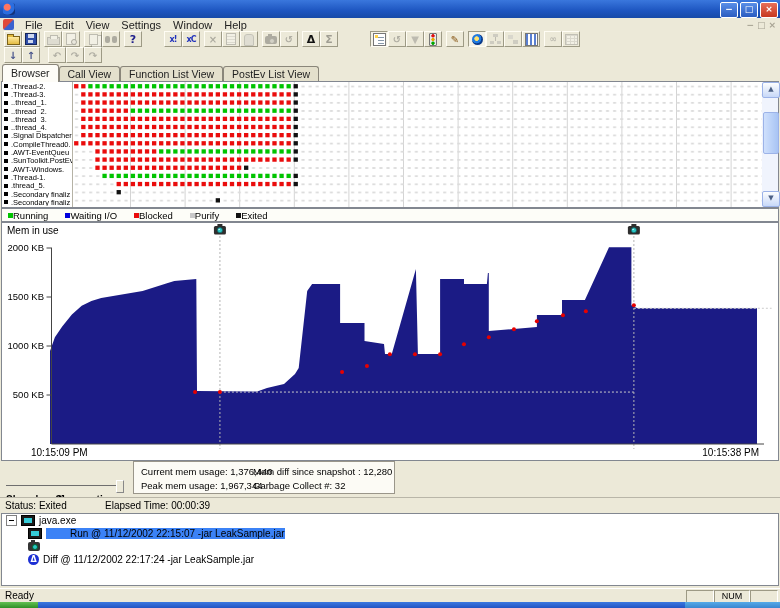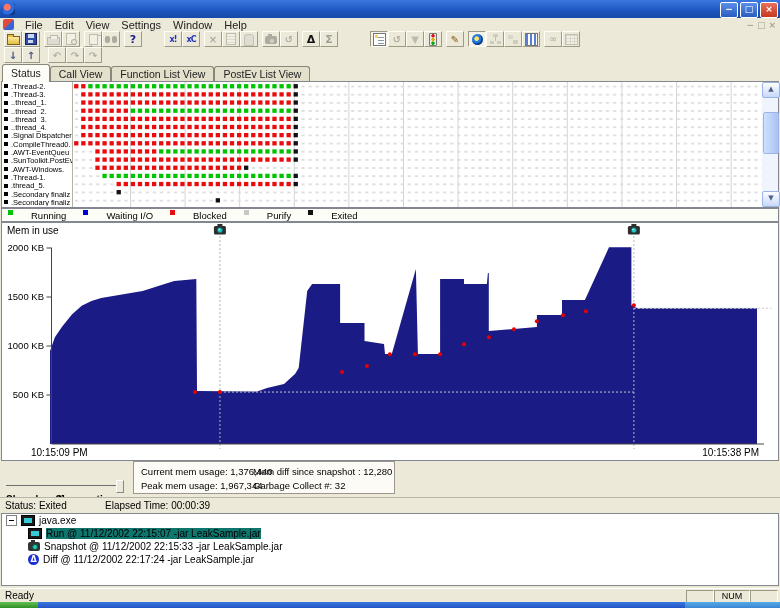--- a/index.html
+++ b/index.html
@@ -97,21 +97,21 @@
   
   .vsb{position:absolute;right:0;top:0;width:16px;height:100%;background:#f0f4fd;}
   .vsb .sbtn{position:absolute;left:0;width:16px;height:14px;border:1px solid #9cb3e8;border-radius:2px;
     background:linear-gradient(#fdfefe,#c7d8f8);color:#4d6185;font:7px/12px "DejaVu Sans",sans-serif;text-align:center;}
   .vsb .up{top:0;} .vsb .dn{bottom:0;}
   .vsb .thumb{position:absolute;left:1px;top:30px;width:14px;height:40px;border:1px solid #9cb3e8;border-radius:2px;
     background:linear-gradient(90deg,#cfe0fc,#a8c4f4);}
   
   #legend{position:absolute;left:1px;top:208px;width:778px;height:14px;background:#fdfdf8;
     border:1px solid #828790;box-sizing:border-box;display:flex;align-items:center;gap:17px;padding-left:6px;font-size:9.5px;color:#000;}
-  .lg-item{display:inline-flex;gap:18px;}
+  .lg-item{display:inline-flex;align-items:center;gap:0;}
   .lg-swatch{width:5px;height:5px;display:inline-block;}
   
   #chartpanel{position:absolute;left:1px;top:222px;width:778px;height:239px;background:#fff;
     border:1px solid #828790;box-sizing:border-box;}
   
   #footer{position:absolute;left:0;top:461px;width:100%;height:36px;background:#ece9d8;}
   #sliderbox{position:absolute;left:2px;top:16px;width:129px;height:32px;font-weight:bold;}
   .slider-line{position:absolute;left:4px;top:8px;width:112px;height:1px;background:#6f6f6f;}
   .slider-handle{position:absolute;left:114px;top:3px;width:6px;height:11px;background:#ece9d8;
     border:1px solid;border-color:#fff #888 #888 #fff;}
@@ -131,21 +131,21 @@
   .exp{flex:none;width:9px;height:9px;margin-left:4px;border:1px solid #808080;background:#fff;position:relative;}
   .exp::before{content:"";position:absolute;left:2px;top:4px;width:5px;height:1px;background:#000;}
   .tree-indent{flex:none;width:22px;}
   .ti-run{flex:none;width:12px;height:9px;background:#1a1a1a;border:1px solid #000;position:relative;}
   .ti-run::before{content:"";position:absolute;left:2px;top:2px;right:2px;bottom:2px;background:#35ccd8;}
   .ti-cam{flex:none;width:12px;height:9px;background:#333;border-radius:2px;position:relative;}
   .ti-cam::before{content:"";position:absolute;left:3.5px;top:2px;width:4px;height:4px;border-radius:50%;background:#2bc7c7;border:1px solid #063;}
   .ti-cam::after{content:"";position:absolute;left:3px;top:-2px;width:4px;height:2px;background:#333;}
   .ti-diff{flex:none;width:11px;height:11px;border-radius:50%;background:#1c2fd4;color:#fff;
     font:bold 8px/11px "DejaVu Sans",sans-serif;text-align:center;}
-  .tree-label.selected{background:#0f766e;}
+  .tree-label.selected{background:#3b82f6;padding-left:24px;}
   
   #statusbar{position:absolute;left:0;top:588px;width:100%;height:14px;background:#ece9d8;
     border-top:1px solid #fff;font-size:10px;color:#000;}
   #statusbar .ready{position:absolute;left:5px;top:1px;}
   .sb-cell{position:absolute;top:1px;height:11px;border:1px solid;border-color:#9d9a85 #fff #fff #9d9a85;
     font-size:9px;text-align:center;line-height:11px;color:#000;}
   
   #taskbar{position:absolute;left:0;top:602px;width:100%;height:6px;}
   #taskbar .tb-green{position:absolute;left:0;top:0;width:38px;height:6px;background:linear-gradient(#63c153,#2f8f26);}
   #taskbar .tb-blue{position:absolute;left:38px;top:0;right:95px;height:6px;background:linear-gradient(#3a78e0,#2254c4);}
@@ -281,21 +281,21 @@
         <span class="ic ic-curve1">↶</span>
       </div>
       <div class="tbtn disabled">
         <span class="ic ic-curve2">↷</span>
       </div>
       <div class="tbtn disabled">
         <span class="ic ic-curve3">↷</span>
       </div>
     </div>
 
-  <div id="tabs"><span class="tab active">Status</span><span class="tab">Call View</span><span class="tab">Function List View</span><span class="tab">PostEv List View</span></div>
+  <div id="tabs"><span class="tab active">Browser</span><span class="tab">Call View</span><span class="tab">Function List View</span><span class="tab">PostEv List View</span></div>
 
   <div id="threadpanel">
     <div id="threadlabels">
         <div class="trow">
           <span class="tbullet"></span>
           <span class="tlabel">.Thread-2.</span>
         </div>
         <div class="trow">
           <span class="tbullet"></span>
           <span class="tlabel">.Thread-3.</span>
@@ -865,21 +865,20 @@
     </div>
     <div id="treeitems">
         <div class="tree-row">
           <span class="tree-indent"></span>
           <span class="ti-run"></span>
           <span class="tree-label selected">Run @ 11/12/2002 22:15:07 -jar LeakSample.jar</span>
         </div>
         <div class="tree-row">
           <span class="tree-indent"></span>
           <span class="ti-cam"></span>
-          <span class="tree-label">Snapshot @ 11/12/2002 22:15:33 -jar LeakSample.jar</span>
         </div>
         <div class="tree-row">
           <span class="tree-indent"></span>
           <span class="ti-diff">Δ</span>
           <span class="tree-label">Diff @ 11/12/2002 22:17:24 -jar LeakSample.jar</span>
         </div>
       </div>
   </div>
 
   <div id="statusbar">

